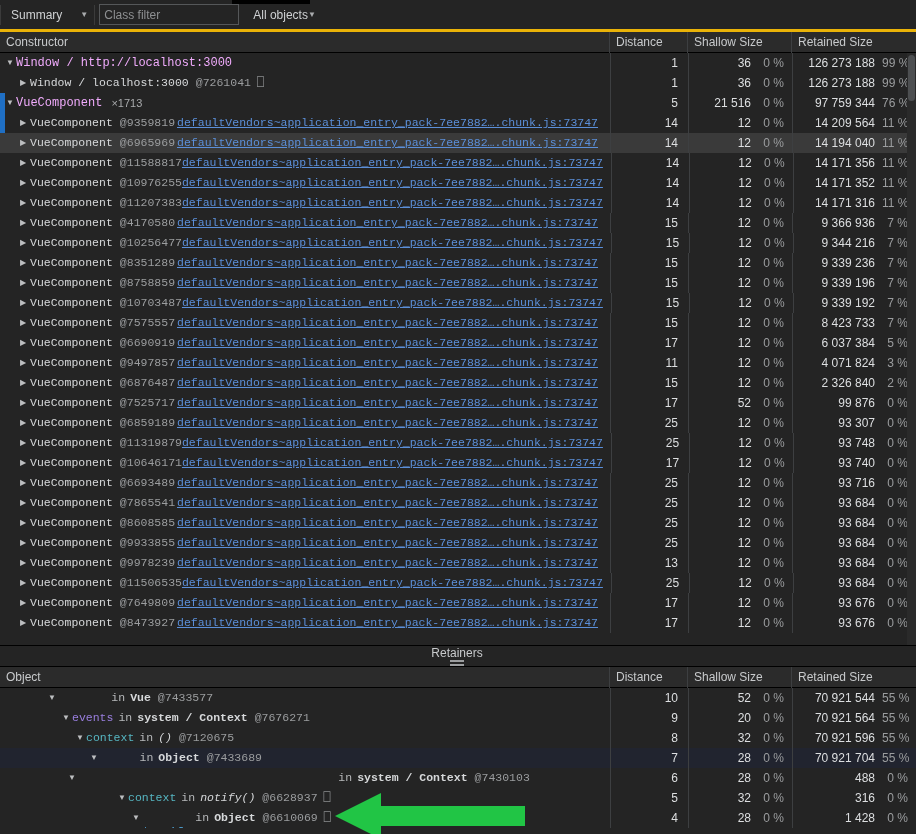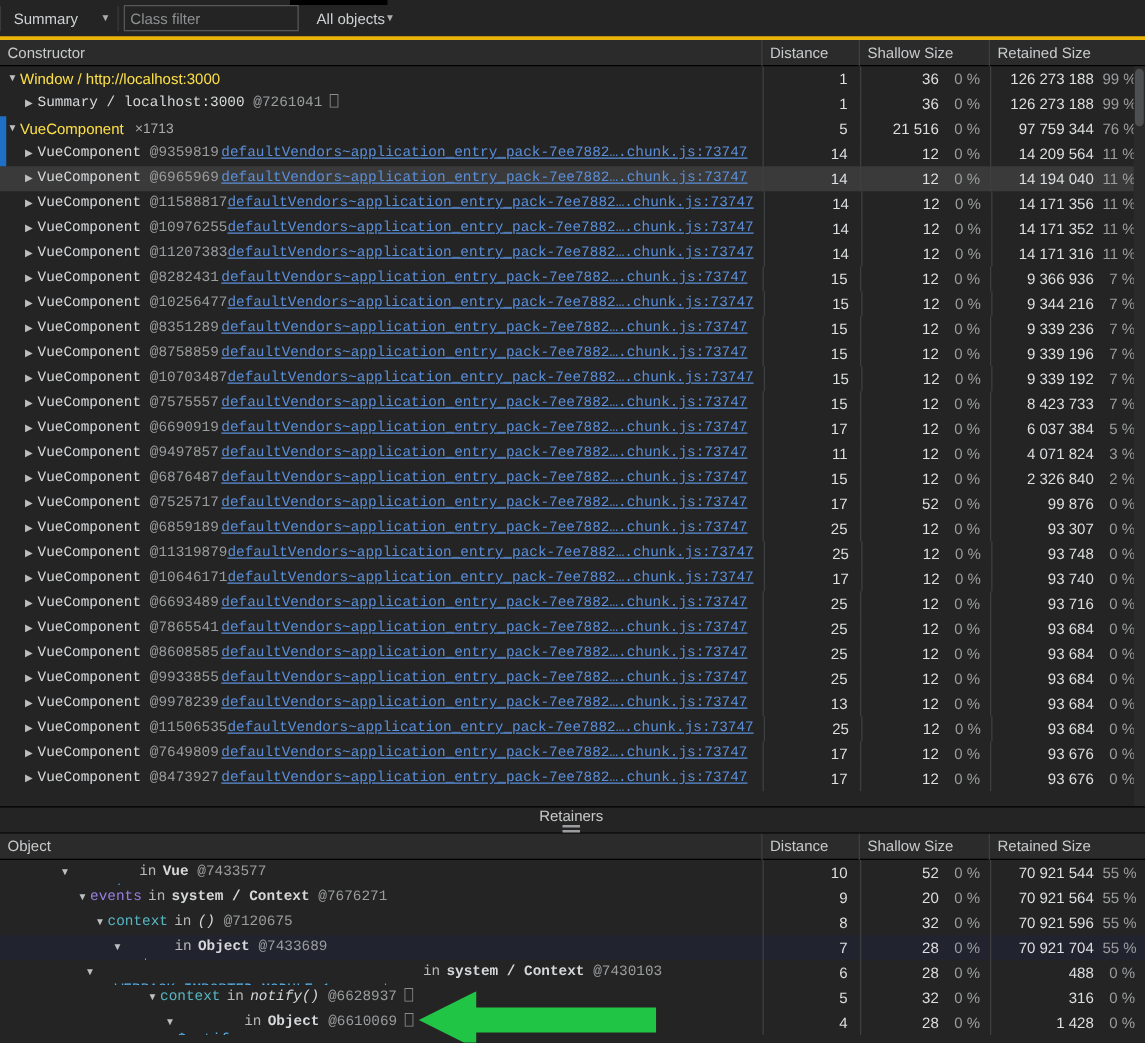--- a/index.html
+++ b/index.html
@@ -69,21 +69,21 @@
   .row .num { border-left:1px solid #3d3f41; display:flex; align-items:center; justify-content:flex-end; padding:0 8px 0 6px; gap:7px; }
   .row .num .v { color:#dddfe1; }
   .row .num .p { color:#9b9d9f; width:26px; text-align:right; }
   .row .c-dist { border-left:1px solid #3d3f41; display:flex; align-items:center; justify-content:flex-end; padding:0 10px; color:#dddfe1; }
 
   
   .obj-cell { display:flex; align-items:center; min-width:0; }
   .tri { width:10px; min-width:10px; color:#bcbec0; font-size:8px; line-height:20px; text-align:left; }
   .tri.closed::before { content:"\25B6"; }
   .tri.open::before { content:"\25BC"; }
-  .name-sans { font-family:Liberation Sans, sans-serif; color:#fde047; }
+  .name-sans { font-family:Liberation Mono, monospace; color:#f0abfc; }
   .name-mono { font-family:"Liberation Mono", monospace; color:#d6d8da; font-size:11.5px; }
   .count { font-family:"Liberation Sans", sans-serif; color:#a9abad; font-size:11px; margin-left:9px; }
   .at { font-family:"Liberation Mono", monospace; color:#9b9d9f; font-size:11.5px; margin-left:7px; }
   .srclink {
     font-family:"Liberation Mono", monospace; font-size:11.5px;
     color:#5b8fd9; text-decoration:underline; cursor:pointer; margin-left:auto; padding-right:6px;
   }
   .linkwrap { margin-left:auto; display:flex; }
   .emptybox { font-family:"Liberation Mono", monospace; color:#8a8c8e; margin-left:6px; font-size:11.5px; }
 
@@ -154,21 +154,21 @@
             <span class="p">0 %</span>
           </div>
           <div class="cell c-ret num">
             <span class="v">126 273 188</span>
             <span class="p">99 %</span>
           </div>
         </div>
         <div class="row ">
           <div class="cell c-obj obj-cell" style="padding-left: 20px;">
             <span class="tri closed"></span>
-            <span class="name-mono">Summary / localhost:3000</span>
+            <span class="name-mono">Window / localhost:3000</span>
             <span class="at">@7261041</span>
             <span class="emptybox">⎕</span>
           </div>
           <div class="cell c-dist">1</div>
           <div class="cell c-shal num">
             <span class="v">36</span>
             <span class="p">0 %</span>
           </div>
           <div class="cell c-ret num">
             <span class="v">126 273 188</span>
@@ -283,21 +283,21 @@
           </div>
           <div class="cell c-ret num">
             <span class="v">14 171 316</span>
             <span class="p">11 %</span>
           </div>
         </div>
         <div class="row ">
           <div class="cell c-obj obj-cell" style="padding-left: 20px;">
             <span class="tri closed"></span>
             <span class="name-mono">VueComponent</span>
-            <span class="at">@8282431</span>
+            <span class="at">@4170580</span>
             <span class="linkwrap">
               <a class="srclink">defaultVendors~application_entry_pack-7ee7882….chunk.js:73747</a>
             </span>
           </div>
           <div class="cell c-dist">15</div>
           <div class="cell c-shal num">
             <span class="v">12</span>
             <span class="p">0 %</span>
           </div>
           <div class="cell c-ret num">

